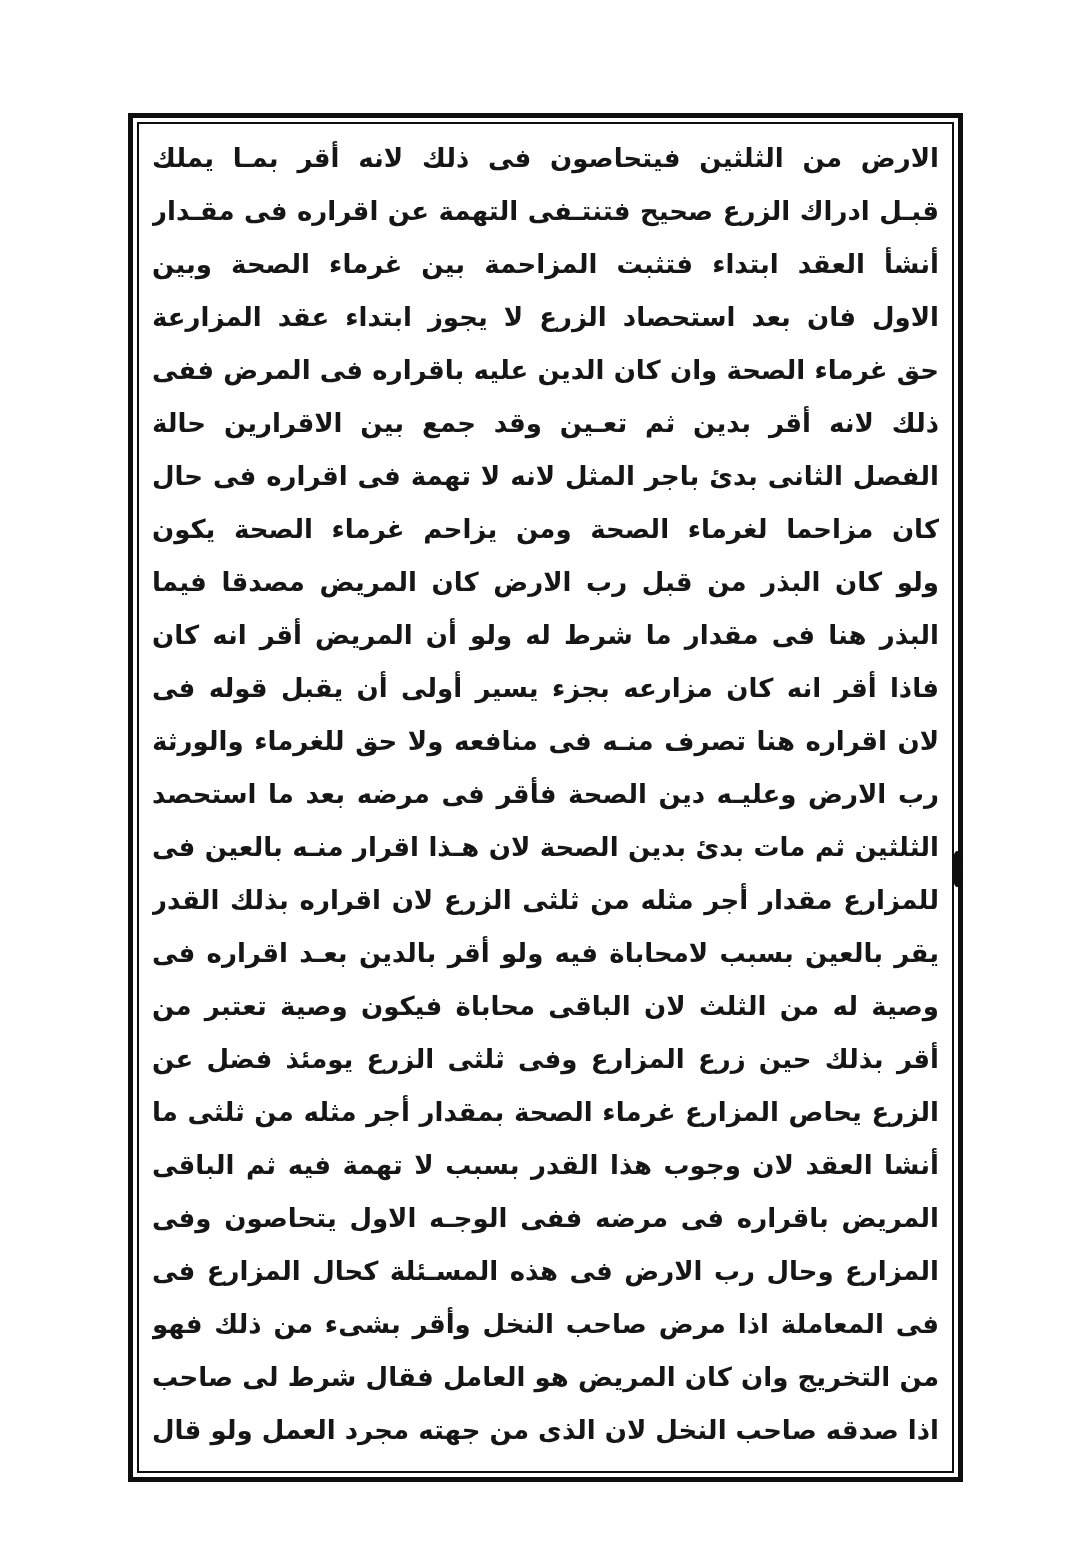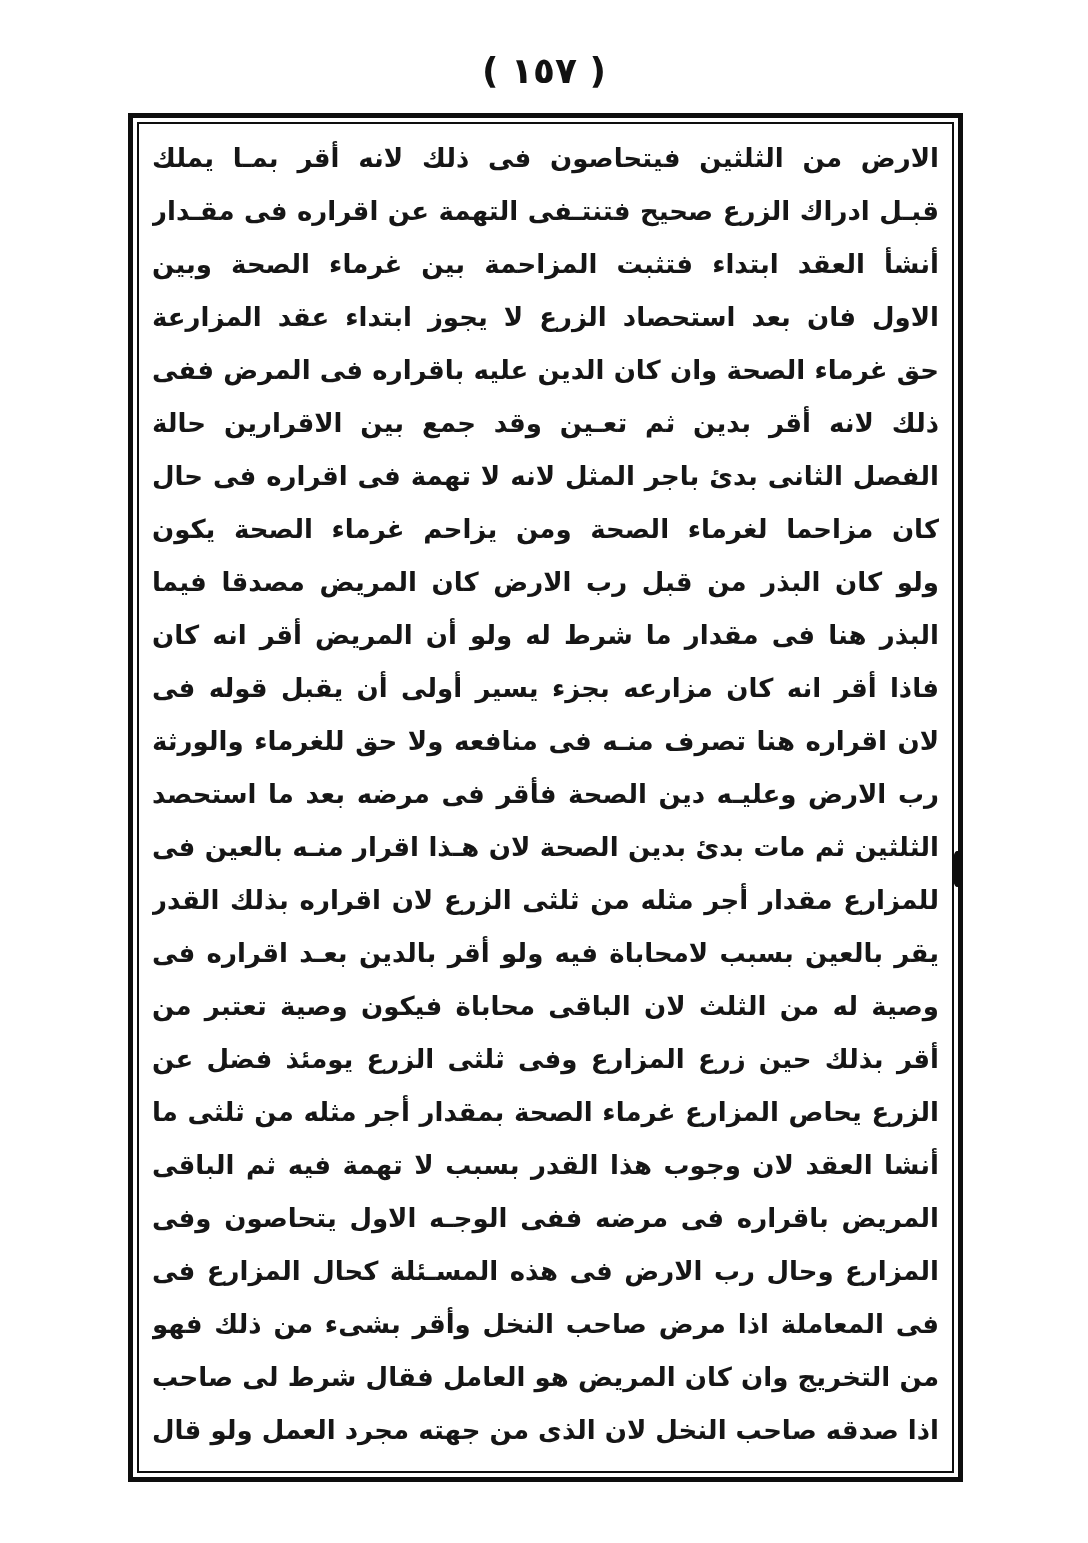--- a/index.html
+++ b/index.html
@@ -68,21 +68,20 @@
     height: 36px;
     background: #0e0e0e;
     border-radius: 50% 40% 45% 50%;
   }
 </style>
 </head>
 <body>
 
 <div class="page">
 
-  <div class="page-number">( ١٥٧ )</div>
 
   <div class="frame">
     <div class="ink-blot"></div>
     <div class="frame-inner">
       <div class="text-line">الارض من الثلثين فيتحاصون فى ذلك لانه أقر بمـا يملك انشاءه فان ابتـداء عقد المزارعة</div>
       <div class="text-line">قبـل ادراك الزرع صحيح فتنتـفى التهمة عن اقراره فى مقـدار أجر المثـل ويجعـل كما لو</div>
       <div class="text-line">أنشأ العقد ابتداء فتثبت المزاحمة بين غرماء الصحة وبين صاحب الارض فى ذلك بخلاف</div>
       <div class="text-line">الاول فان بعد استحصاد الزرع لا يجوز ابتداء عقد المزارعة بينهما فيتمكن فى اقراره تهمة فى</div>
       <div class="text-line">حق غرماء الصحة وان كان الدين عليه باقراره فى المرض ففى الفصـل الاول يتحاصون فى</div>
       <div class="text-line">ذلك لانه أقر بدين ثم تعـين وقد جمع بين الاقرارين حالة المرض فـكانهما وجـدا معا وفى</div>

